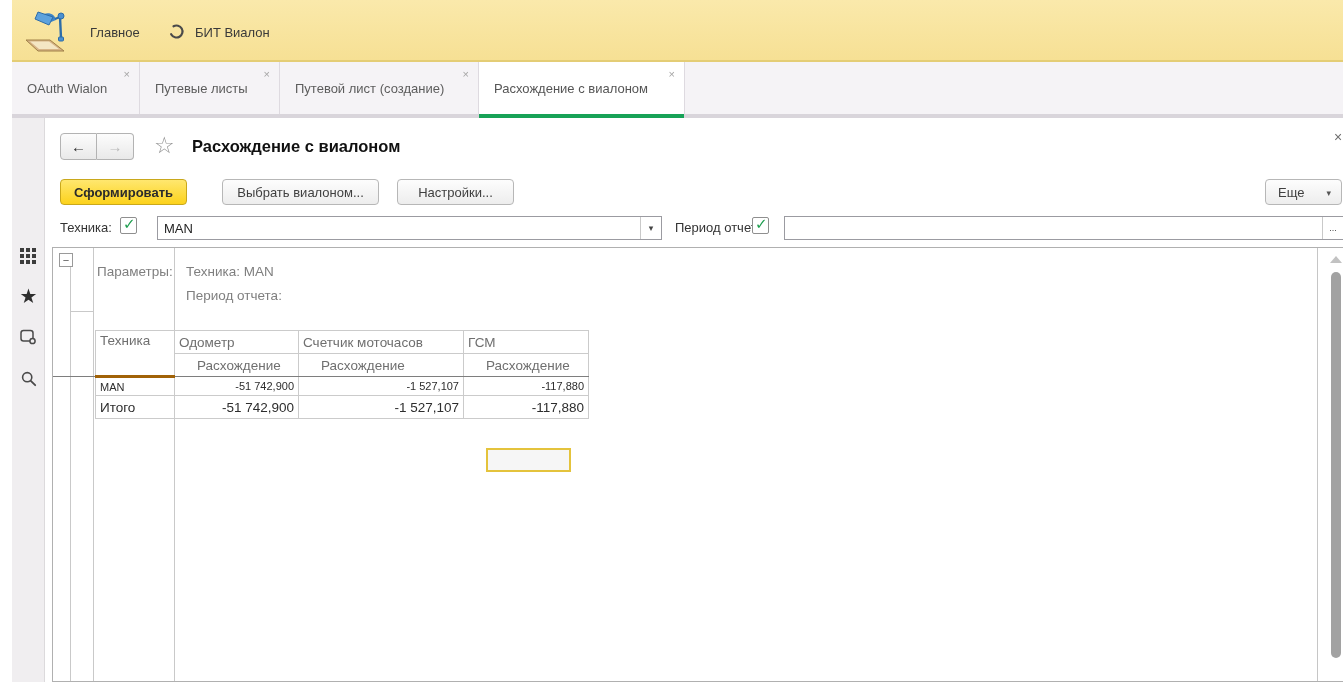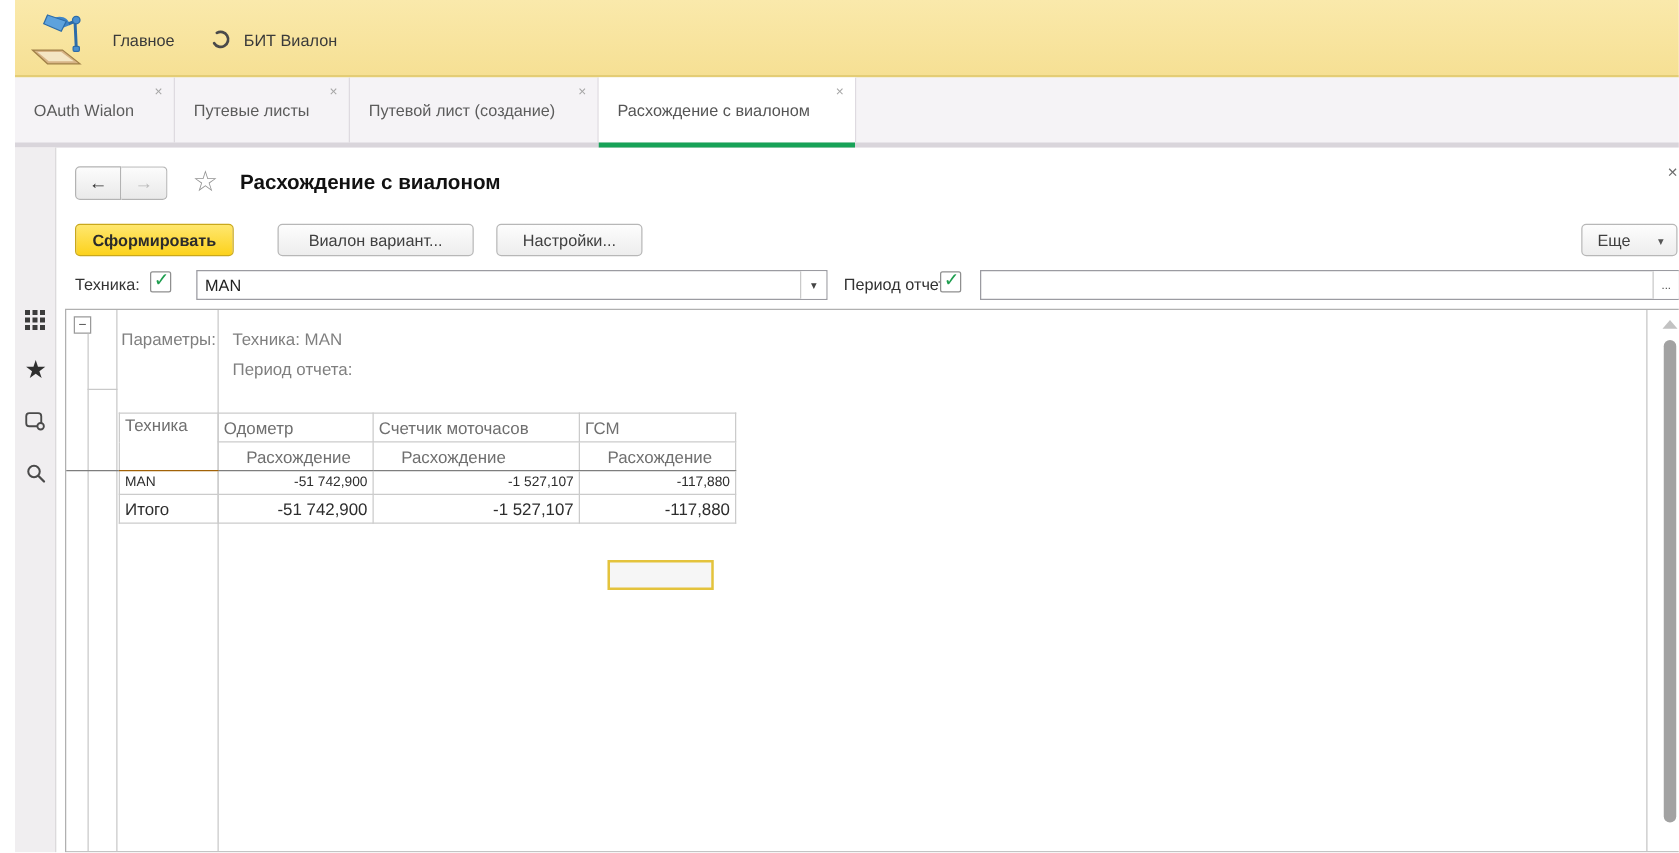--- a/index.html
+++ b/index.html
@@ -187,21 +187,21 @@
 
   <div class="navgrp">
     <div class="navbtn back">←</div>
     <div class="navbtn fwd">→</div>
   </div>
   <div class="fav-star">☆</div>
   <div class="page-title">Расхождение с виалоном</div>
   <div class="form-close">×</div>
 
   <button class="btn btn-generate">Сформировать</button>
-  <button class="btn btn-variant">Виалон вариант...</button>
+  <button class="btn btn-variant">Выбрать виалоном...</button>
   <button class="btn btn-settings">Настройки...</button>
   <button class="btn btn-more">
     <span>Еще</span>
     <span class="caret">▾</span>
   </button>
 
   <div class="flabel lbl-tech">Техника:</div>
   <div class="checkbox cb-tech">
     <span class="check">✓</span>
   </div>
@@ -232,21 +232,21 @@
 
       <table class="rep-table">
         <colgroup>
           <col style="width:79px">
             <col style="width:124px">
             <col style="width:165px">
             <col style="width:125px">
         </colgroup>
         <tbody>
             <tr>
-          <th rowspan="2" style="vertical-align:top; border-bottom:1px solid #a16207;">Техника</th>
+          <th rowspan="2" style="vertical-align:top; border-bottom:3px solid #a16207;">Техника</th>
           <th>Одометр</th>
           <th>Счетчик моточасов</th>
           <th>ГСМ</th>
         </tr>
         <tr class="hdr-bottom">
           <th>Расхождение</th>
           <th>Расхождение</th>
           <th>Расхождение</th>
         </tr>
         <tr class="row-man">

